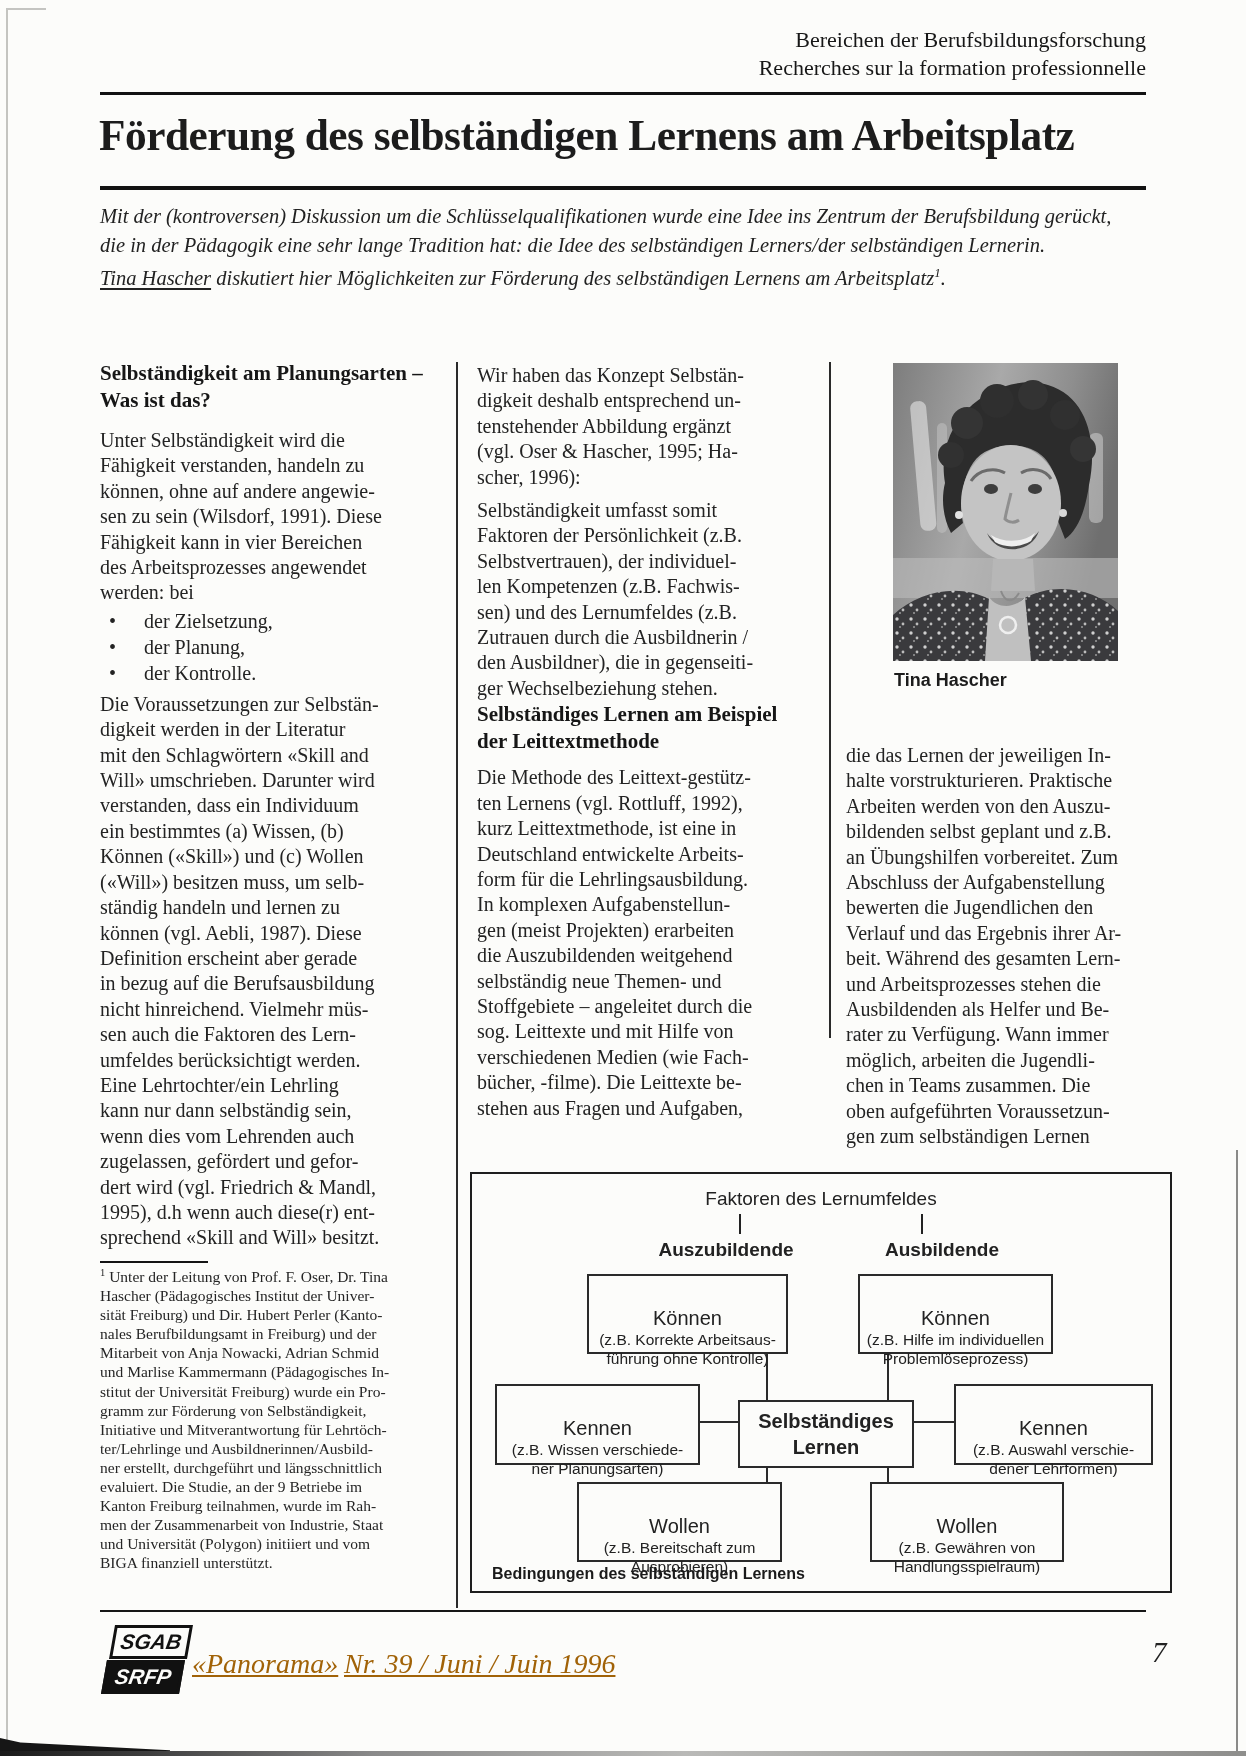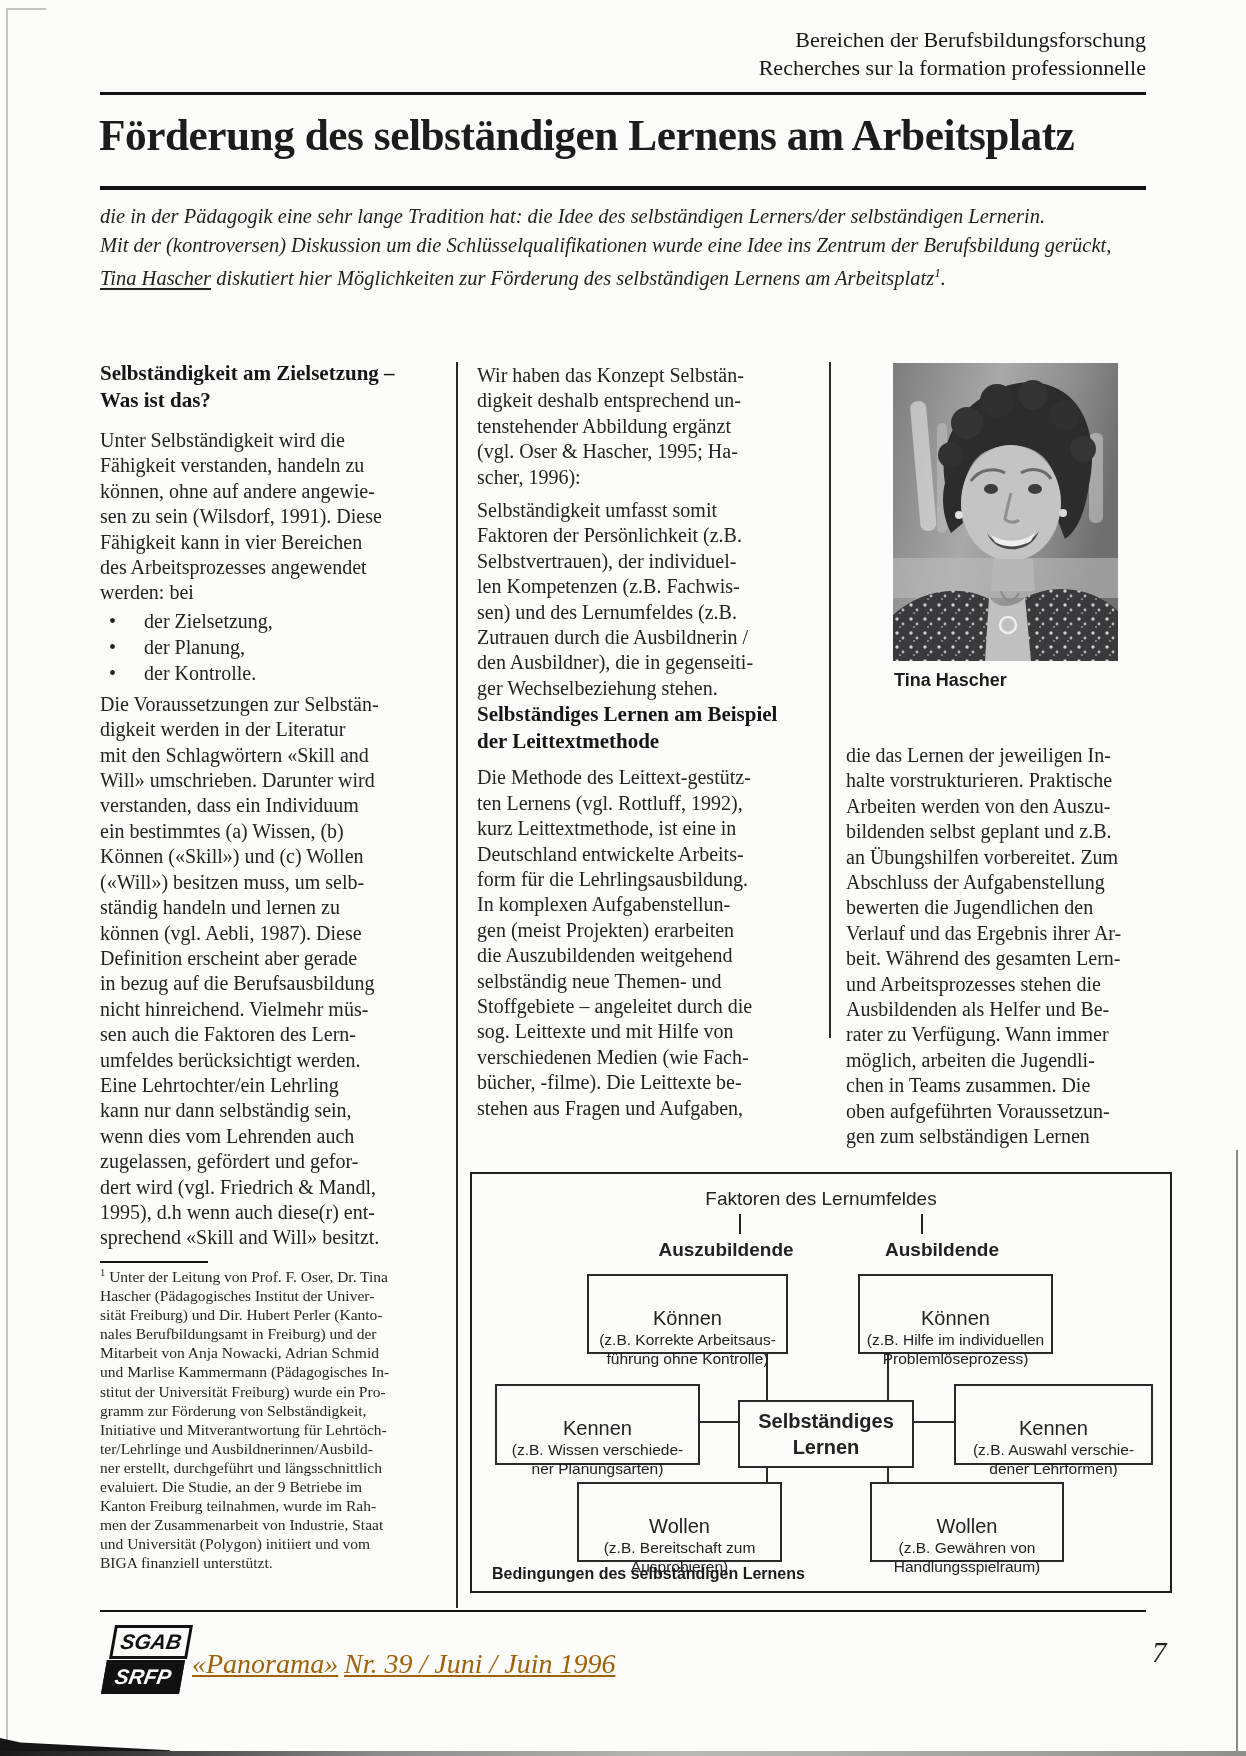--- a/index.html
+++ b/index.html
@@ -95,30 +95,30 @@
 
   <div class="kicker">
     <div>Bereichen der Berufsbildungsforschung</div>
     <div>Recherches sur la formation professionnelle</div>
   </div>
   <div class="rule rule1"></div>
   <h1 class="main-title" style="margin:0;">Förderung des selbständigen Lernens am Arbeitsplatz</h1>
   <div class="rule rule2"></div>
 
   <div class="lead">
+    <div>Mit der (kontroversen) Diskussion um die Schlüsselqualifikationen wurde eine Idee ins Zentrum der Berufsbildung gerückt,</div>
     <div>die in der Pädagogik eine sehr lange Tradition hat: die Idee des selbständigen Lerners/der selbständigen Lernerin.</div>
-    <div>Mit der (kontroversen) Diskussion um die Schlüsselqualifikationen wurde eine Idee ins Zentrum der Berufsbildung gerückt,</div>
     <div><span class="uname">Tina Hascher</span><span> diskutiert hier Möglichkeiten zur Förderung des selbständigen Lernens am Arbeitsplatz</span><sup>1</sup><span>.</span></div>
   </div>
 
   <div class="vdiv vdiv-1"></div>
   <div class="vdiv vdiv-2"></div>
 
   <div class="col col-1">
-    <h3>Selbständigkeit am Zielsetzung –
+    <h3>Selbständigkeit am Planungsarten –
 Was ist das?</h3>
     <p class="p1">Unter Selbständigkeit wird die
 Fähigkeit verstanden, handeln zu
 können, ohne auf andere angewie-
 sen zu sein (Wilsdorf, 1991). Diese
 Fähigkeit kann in vier Bereichen
 des Arbeitsprozesses angewendet
 werden: bei</p>
     <ul class="bullets">
       <li>der Zielsetzung,</li>

